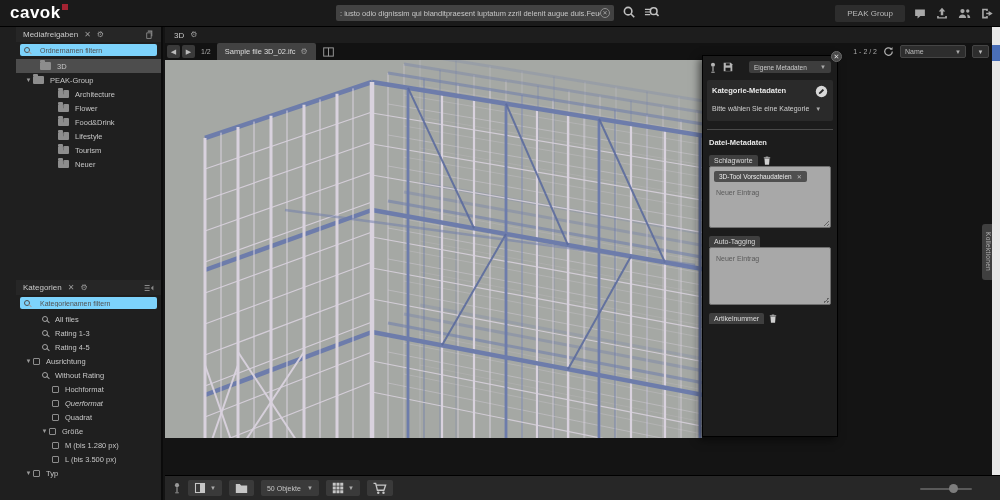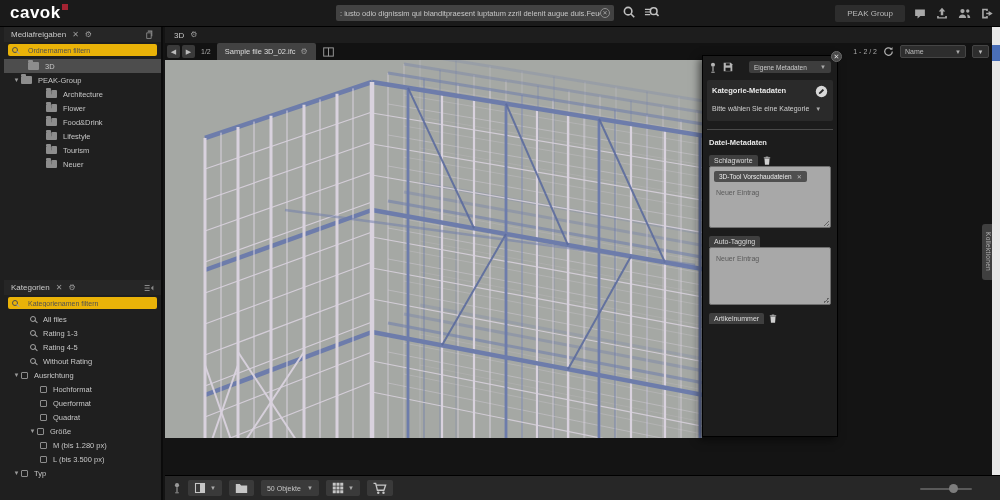--- a/index.html
+++ b/index.html
@@ -14,28 +14,28 @@
   .search-wrap { position:absolute; left:336px; top:5px; width:278px; height:16px; background:#424242; border-radius:2px; display:flex; align-items:center; padding:0 4px; }
   .search-input { flex:1; background:transparent; border:none; outline:none; font-size:7.5px; color:#c6c6c6; font-family:"Liberation Sans",sans-serif; }
   .clear-btn { width:10px; height:10px; border:1px solid #8e8e8e; border-radius:50%; color:#aaa; font-size:6px; line-height:8px; text-align:center; cursor:pointer; flex:0 0 auto; }
   .tb-ic { position:absolute; top:5px; color:#c0c0c0; cursor:pointer; }
   .right-cluster { position:absolute; right:6px; top:3px; height:21px; display:flex; align-items:center; gap:8px; }
   .group-btn { background:#2d2d2d; padding:4px 12px; border-radius:2px; font-size:8px; color:#b8b8b8; cursor:pointer; }
   .rc-ic { color:#a8a8a8; cursor:pointer; display:flex; }
 
   
   .sidebar { position:absolute; left:0; top:27px; width:163px; height:473px; background:#1f1f1f; border-right:2px solid #0b0b0b; }
-  .panel { position:absolute; left:4px; right:0; }
+  .panel { position:absolute; left:16px; right:0; }
   .panel-media { top:0; height:253px; overflow:hidden; }
   .panel-kat { top:253px; bottom:0; overflow:hidden; }
   .panel-header { height:15px; display:flex; align-items:center; gap:6px; padding:0 7px; background:#262626; }
   .panel-title { font-size:8px; color:#c9c9c9; }
   .ph-ic { font-size:8px; color:#9a9a9a; line-height:1; cursor:pointer; }
   .ph-right { margin-left:auto; display:flex; gap:4px; color:#8a8a8a; }
-  .filter-wrap { margin:2px 4px 3px; height:12px; background:#eab308; border-radius:2px; display:flex; align-items:center; gap:3px; padding:0 4px; }
+  .filter-wrap { margin:2px 4px 3px; height:12px; background:#7dd3fc; border-radius:2px; display:flex; align-items:center; gap:3px; padding:0 4px; }
   .filter-input { flex:1; background:transparent; border:none; outline:none; font-size:7px; color:#3f3f3f; font-family:"Liberation Sans",sans-serif; }
   .filter-input::placeholder { color:#515151; }
   .trow { height:14px; display:flex; align-items:center; font-size:7.5px; color:#c6c6c6; cursor:pointer; }
   .trow.selected { background:#4d4d4d; }
   .caret { width:9px; text-align:center; font-size:6px; color:#999; flex:0 0 auto; }
   .folder-ic { width:11px; height:8px; background:#8d8d8d; border-radius:1px; position:relative; margin:0 6px 0 0; flex:0 0 auto; }
   .folder-ic::before { content:""; position:absolute; top:-2px; left:0; width:5px; height:2px; background:#8d8d8d; border-radius:1px 1px 0 0; }
   .folder-ic.shared::after { content:"\2191"; position:absolute; left:0; top:-2px; width:11px; text-align:center; font-size:7px; color:#2c2c2c; }
   .cb { width:7px; height:7px; border:1px solid #8d8d8d; border-radius:1px; margin-right:6px; flex:0 0 auto; background:transparent; }
   .mag { width:6px; height:6px; border:1px solid #a2a2a2; border-radius:50%; position:relative; margin-right:7px; flex:0 0 auto; }
@@ -222,35 +222,35 @@
       <span>All files</span>
     </div>
     <div class="trow" style="padding-left:26px;">
       <span class="mag"></span>
       <span>Rating 1-3</span>
     </div>
     <div class="trow" style="padding-left:26px;">
       <span class="mag"></span>
       <span>Rating 4-5</span>
     </div>
+    <div class="trow" style="padding-left:8px;">
+      <span class="caret">▼</span>
+      <span class="cb"></span>
+      <span>Ausrichtung</span>
+    </div>
+
     <div class="trow" style="padding-left:26px;">
       <span class="mag"></span>
       <span>Without Rating</span>
     </div>
-
-    <div class="trow" style="padding-left:8px;">
-      <span class="caret">▼</span>
-      <span class="cb"></span>
-      <span>Ausrichtung</span>
-    </div>
     <div class="trow" style="padding-left:36px;">
       <span class="cb"></span>
       <span>Hochformat</span>
     </div>
-    <div class="trow" style="padding-left:36px;">
+    <div class="trow" style="padding-left:36px;font-style:italic;">
       <span class="cb"></span>
       <span>Querformat</span>
     </div>
     <div class="trow" style="padding-left:36px;">
       <span class="cb"></span>
       <span>Quadrat</span>
     </div>
 
     <div class="trow" style="padding-left:8px;margin-left:16px;">
       <span class="caret">▼</span>

